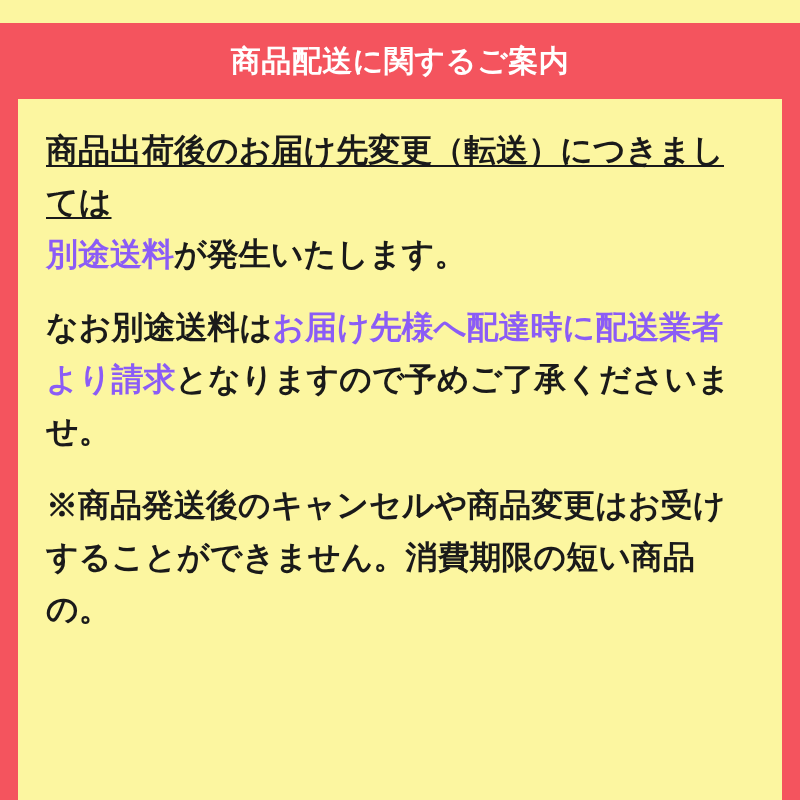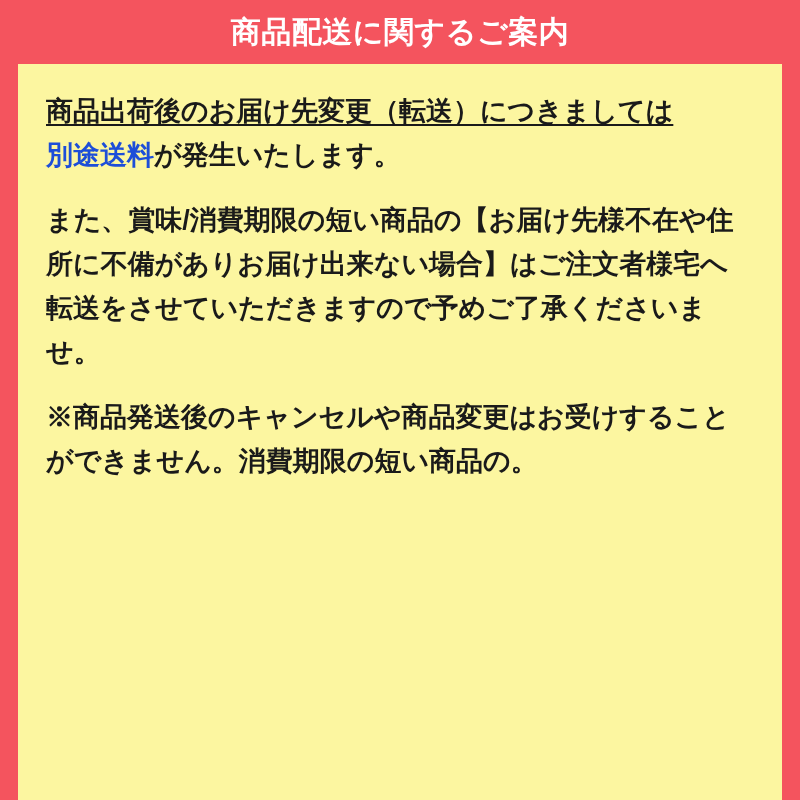--- a/index.html
+++ b/index.html
@@ -16,42 +16,43 @@
   .notice {
     position: relative;
     width: 800px;
     height: 800px;
     box-sizing: border-box;
     background: #fcf6a0;
     border-left: 18px solid #f4545e;
     border-right: 18px solid #f4545e;
   }
   .notice-header {
-    height: 64px;
+    height: 76px;
     background: #f4545e;
     color: #ffffff;
     display: flex;
     align-items: center;
     justify-content: center;
     font-size: 30px;
     font-weight: bold;
     letter-spacing: 0.5px;
+    margin-top: 23px;
   }
   .notice-body {
     padding: 26px 30px 0 28px;
     color: #1a1a1a;
-    font-size: 27px;
+    font-size: 32px;
     line-height: 1.62;
     font-weight: bold;
   }
   .para {
     margin: 0 0 22px 0;
   }
   .red {
-    color: #1d4ed8;
+    color: #8b5cf6;
   }
   .underline {
     text-decoration: underline;
     text-decoration-thickness: 2px;
     text-underline-offset: 4px;
   }
 </style>
 </head>
 <body>
 
@@ -61,20 +62,22 @@
     <span>商品配送に関するご案内</span>
   </div>
 
   <div class="notice-body">
 
     <p class="para">
       <span class="underline">商品出荷後のお届け先変更（転送）につきましては</span><br>
       <span class="red">別途送料</span><span>が発生いたします。</span>
     </p>
 
+    <p class="para">
+      <span>なお別途送料は</span><span class="red">お届け先様へ配達時に配送業者より</span><span class="red">請求</span><span>となりますので予めご了承くださいませ。</span>
+    </p>
 
-    <p class="para">また、賞味/消費期限の短い商品の【お届け先様不在や住所に不備がありお届け出来ない場合】はご注文者様宅へ転送をさせていただきますので予めご了承くださいませ。</p>
 
 
     <p class="para">※商品発送後のキャンセルや商品変更はお受けすることができません。消費期限の短い商品の。</p>
 
   </div>
 </div>
 
 </body></html>

